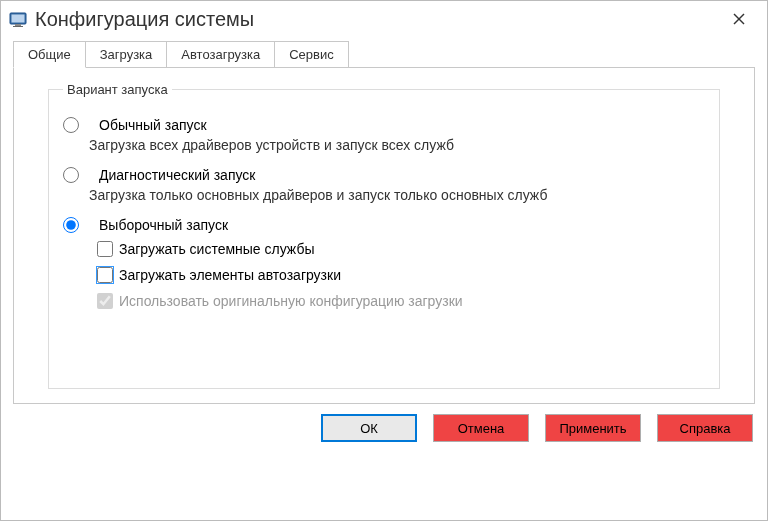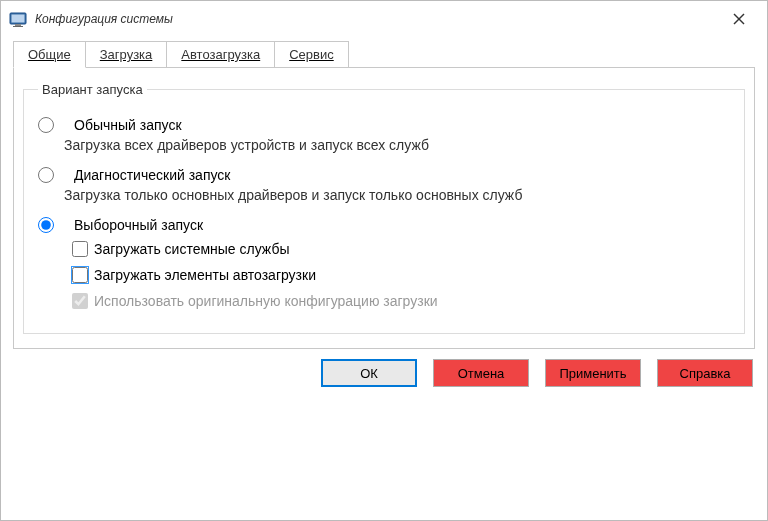--- a/index.html
+++ b/index.html
@@ -23,64 +23,62 @@
     }
     .titlebar {
       display: flex;
       align-items: center;
       padding: 6px 10px 6px 8px;
       height: 36px;
     }
     .titlebar svg { flex: 0 0 auto; }
     .titlebar .title {
       margin-left: 8px;
-      font-size: 12px;
+      font-size: 20px;
       color: #333;
       flex: 1;
-      font-style: italic;
     }
     .titlebar .close {
       width: 36px;
       height: 28px;
       display: flex;
       align-items: center;
       justify-content: center;
       font-size: 16px;
       cursor: default;
       color: #333;
     }
     .tabs-container {
       padding: 0 12px;
     }
     .tabs {
       display: flex;
       align-items: flex-start;
       margin-top: 4px;
-      text-decoration: underline;
     }
     .tab {
       padding: 5px 14px;
       border: 1px solid #c8c8c8;
       background: #fff;
       cursor: default;
       font-size: 13px;
       color: #333;
       position: relative;
       margin-right: -1px;
     }
     .tab.active {
       border-bottom: 1px solid #fff;
       z-index: 2;
       background: #fff;
     }
     .tab-panel {
       border: 1px solid #c8c8c8;
       margin-top: -1px;
-      height: 282px;
-      padding: 14px 9px;
+      height: 337px;
+      padding: 14px 34px;
       position: relative;
     }
     fieldset {
       border: 1px solid #dcdcdc;
       margin: 0;
       padding: 12px 14px 18px 14px;
       height: 100%;
     }
     legend {
       font-size: 13px;

